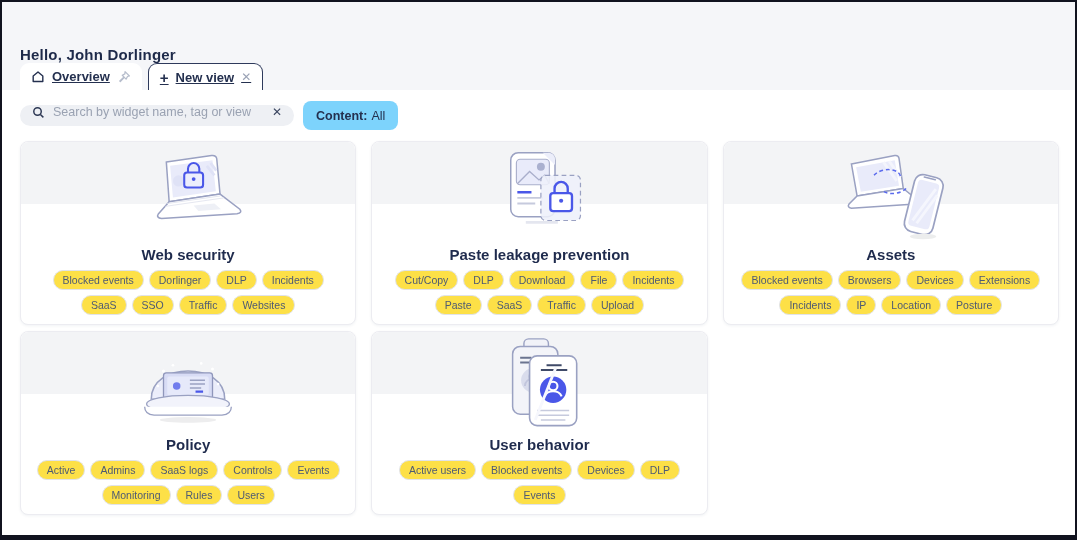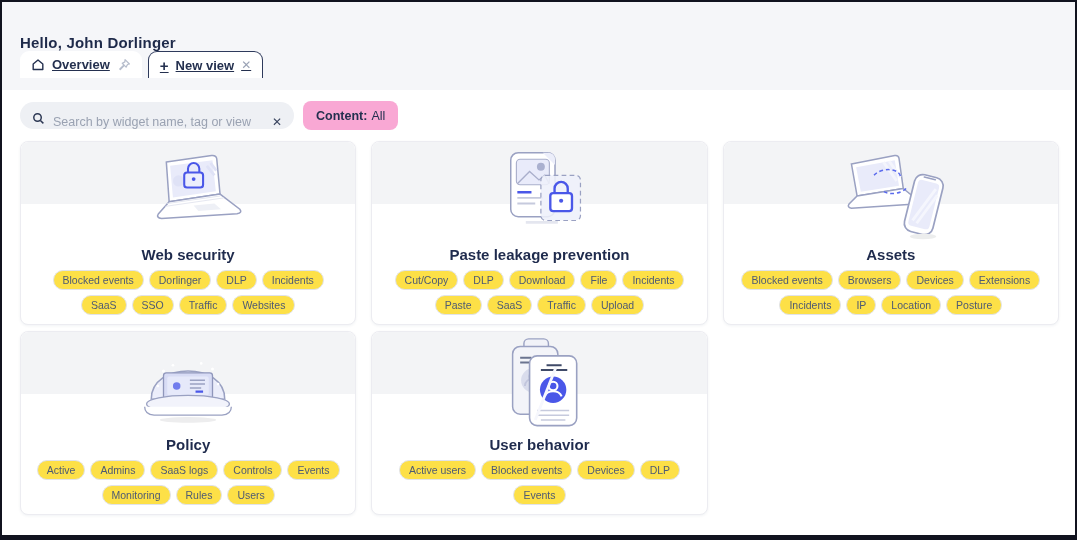--- a/index.html
+++ b/index.html
@@ -14,21 +14,21 @@
     border-bottom-width: 5px;
     background: #fff;
     overflow: hidden;
     position: relative;
   }
   
   .header-band {
     background: #f5f6f9;
     height: 88px;
     padding: 20px 18px 0 18px;
-    display: flex; flex-direction: column; justify-content: center;
+    display: flex; flex-direction: column; justify-content: flex-end;
   }
   .greeting {
     font-size: 15px; font-weight: bold; color: #1e2a4a;
     letter-spacing: .2px;
   }
   .tab-bar { display: flex; align-items: flex-end; }
   .tab {
     display: flex; align-items: center; gap: 7px;
     background: #fff;
     border-radius: 9px 9px 0 0;
@@ -43,34 +43,34 @@
     border: 1.5px solid #2e3a5c; border-bottom: none;
     font-weight: bold;
   }
   .tab .plus { font-weight: bold; font-size: 15px; color: #24304f; line-height: 1; }
   .tab .close-x { color: #9aa2b5; font-size: 12px; font-weight: normal; }
   .tab svg { display: block; }
   
   .content { padding: 11px 16px 0 18px; background: #fff; }
   .toolbar { display: flex; align-items: center; gap: 9px; }
   .search-box {
-    width: 274px; height: 27px;
+    width: 274px; height: 21px;
     background: #eef0f4; border-radius: 17px;
-    display: flex; align-items: flex-end; gap: 8px;
+    display: flex; align-items: flex-start; gap: 8px;
     padding: 0 12px;
   }
   .search-box input {
     flex: 1; border: none; outline: none; background: transparent;
     font-family: "Liberation Sans", sans-serif;
     font-size: 12.5px; color: #33415e;
   }
   .search-box input::placeholder { color: #9aa2b2; }
   .search-clear { color: #3b4660; font-size: 12px; cursor: pointer; }
   .content-chip {
-    height: 29px; background: #f9a8d4; border-radius: 8px;
+    height: 29px; background: #7dd3fc; border-radius: 8px;
     display: flex; align-items: center; gap: 4px;
     padding: 0 13px; font-size: 12.5px; color: #24304f; cursor: pointer;
   }
   .content-chip .chip-label { font-weight: bold; }
   
   .cards-grid {
     margin-top: 11px;
     display: grid;
     grid-template-columns: repeat(3, 1fr);
     gap: 6px 15px;

